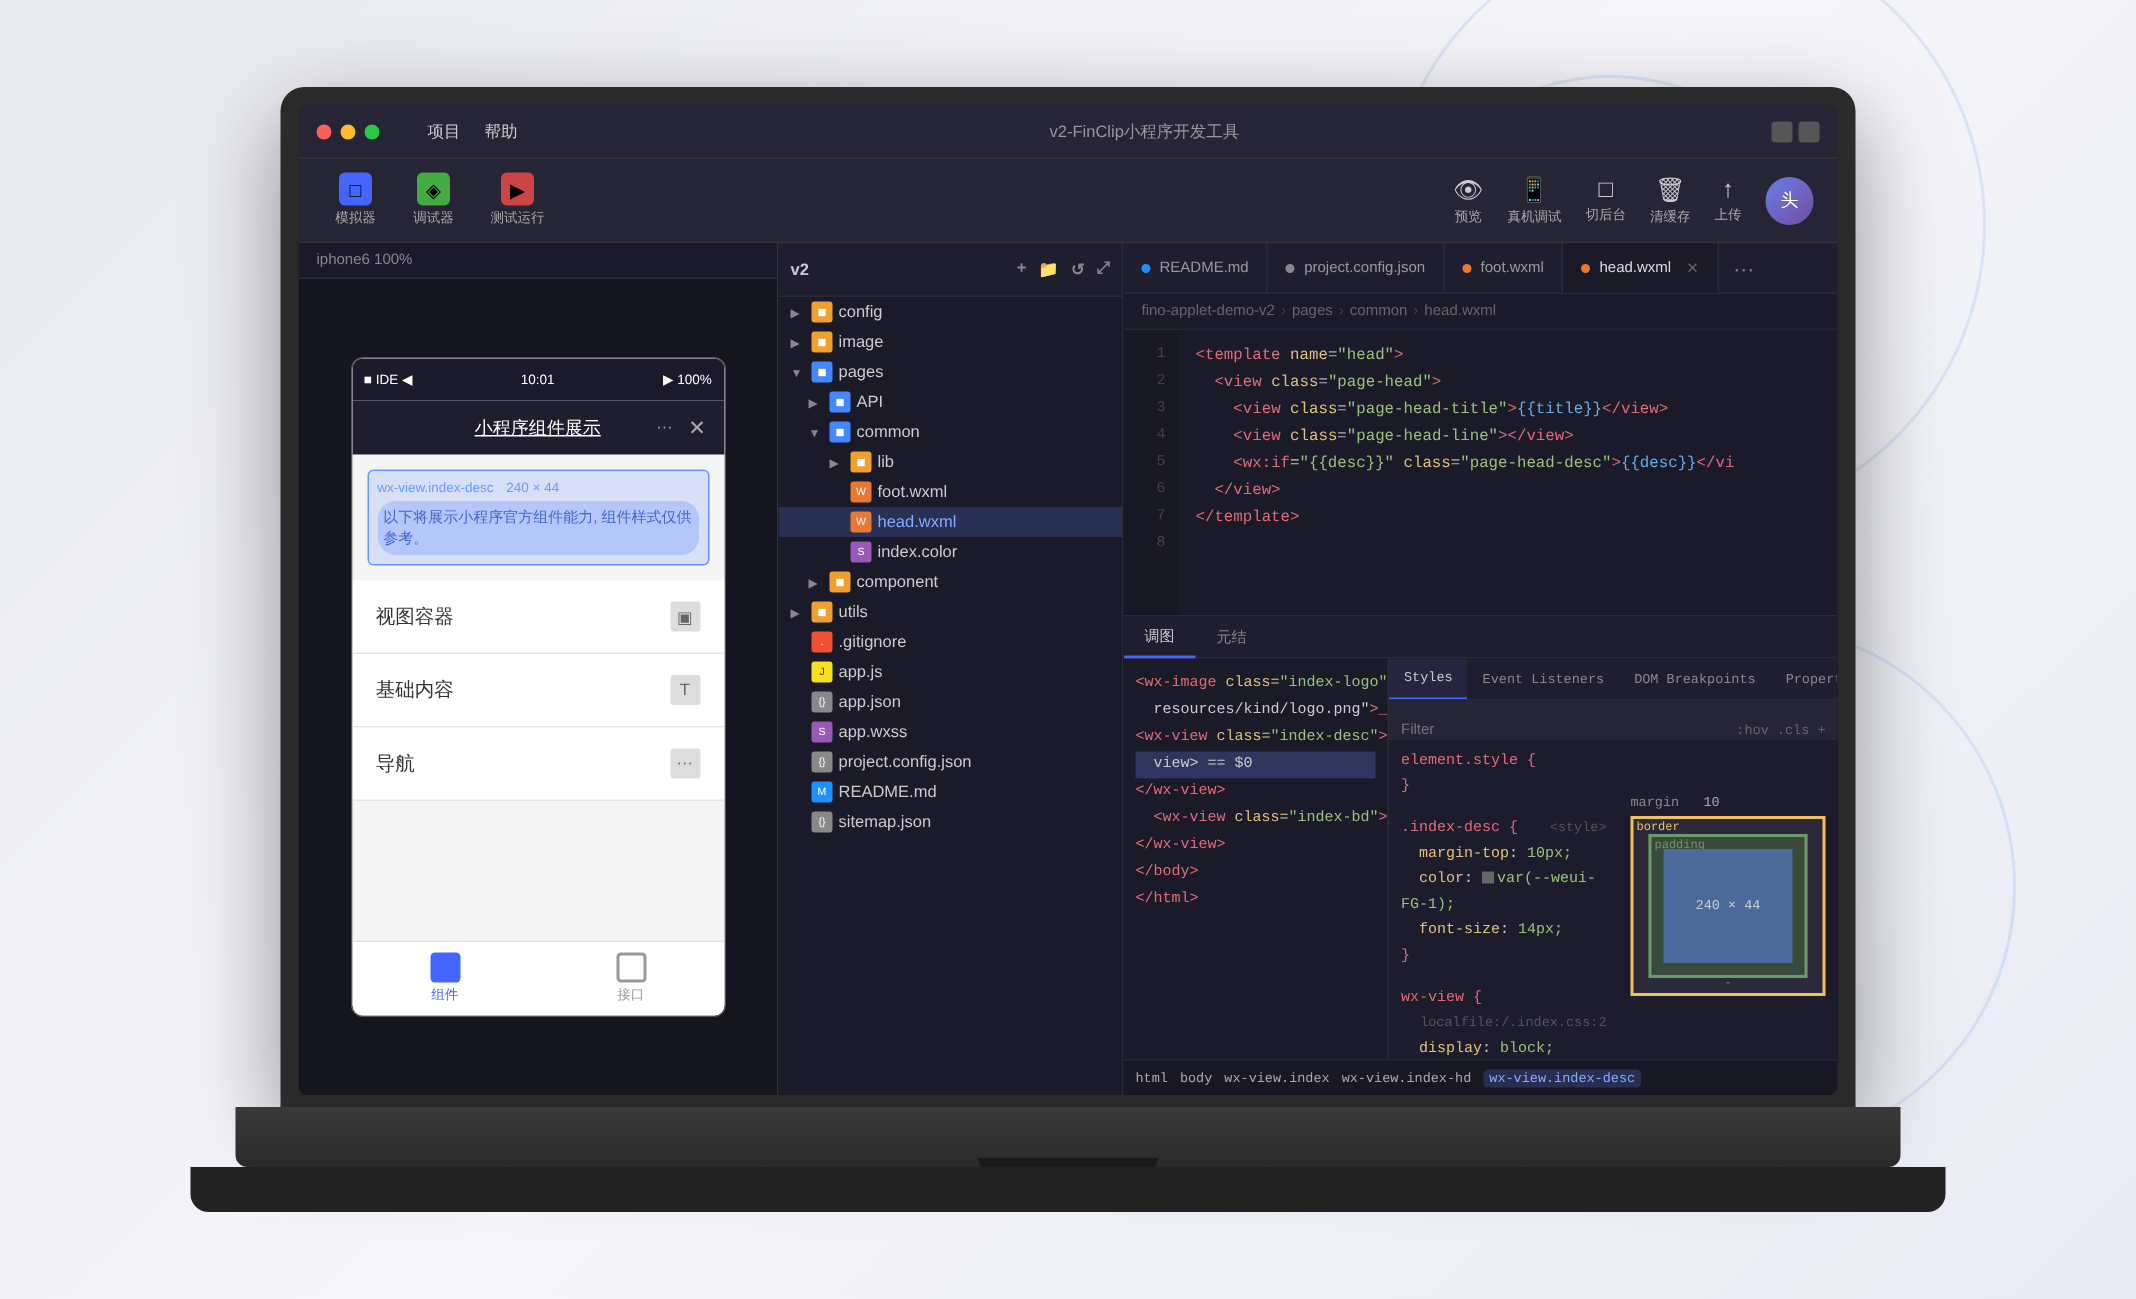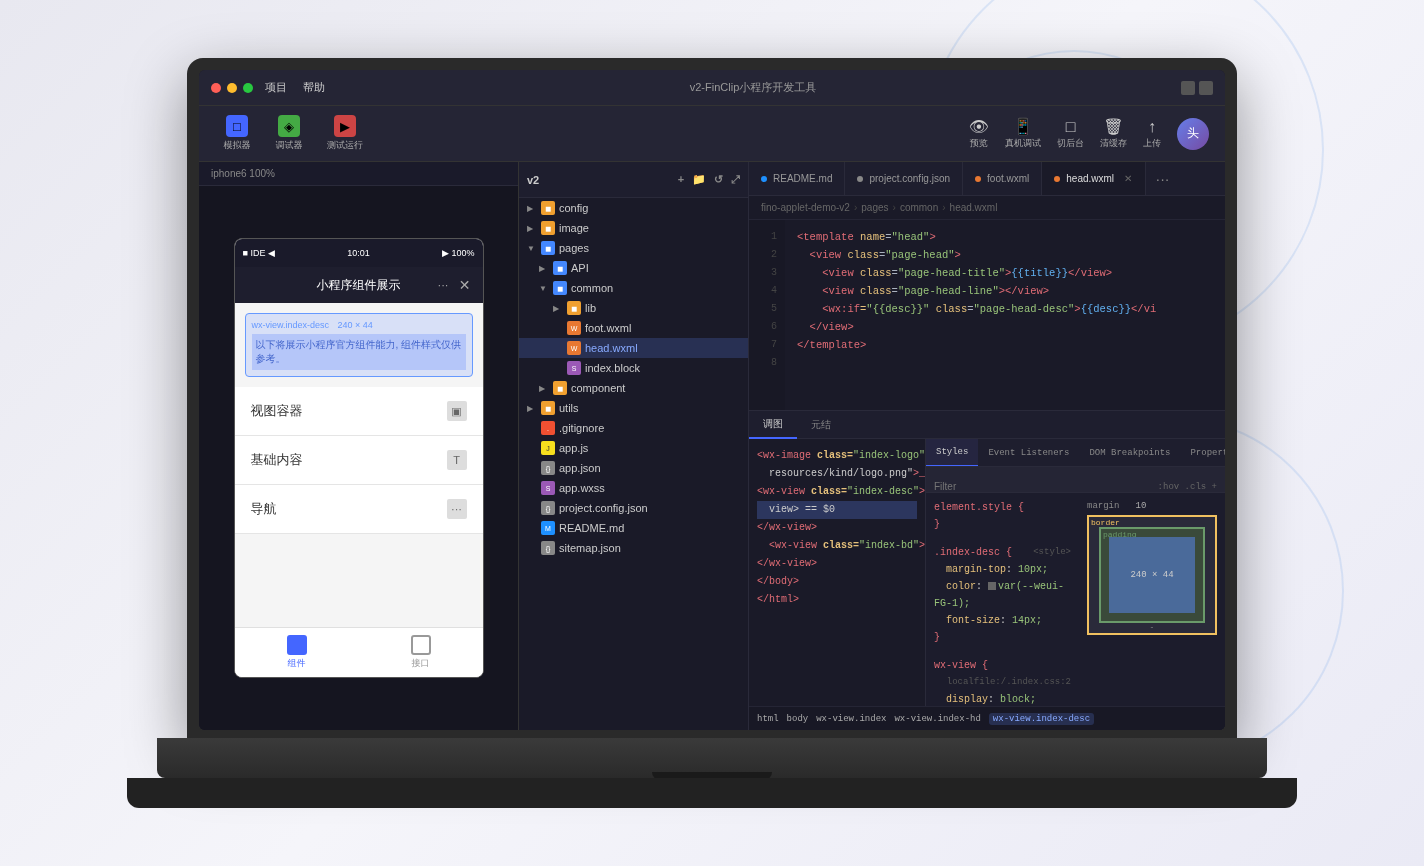--- a/index.html
+++ b/index.html
@@ -127,20 +127,21 @@
     }
     .win-close { background: #ff5f57; }
     .win-min { background: #febc2e; }
     .win-max { background: #28c840; }
 
     .title-bar-menu {
       display: flex;
       gap: 16px;
       font-size: 11px;
       color: #ccc;
+      margin-left: 20px;
     }
 
     .title-bar-center {
       flex: 1;
       text-align: center;
       font-size: 11px;
       color: #999;
     }
 
     .title-bar-right {
@@ -286,20 +287,21 @@
       height: 36px;
       background: #1e1e2e;
       display: flex;
       align-items: center;
       justify-content: center;
       font-size: 12px;
       color: white;
       font-weight: 500;
       flex-shrink: 0;
       position: relative;
+      text-decoration: underline;
     }
     .phone-title-expand {
       position: absolute;
       right: 34px;
       font-size: 11px;
       color: #aaa;
     }
 
     .phone-content {
       flex: 1;
@@ -316,21 +318,21 @@
     .phone-highlight-label {
       font-size: 9px;
       color: #6699ff;
       margin-bottom: 4px;
     }
     .phone-highlight-text {
       font-size: 10px;
       color: #4466cc;
       background: rgba(100, 140, 255, 0.3);
       padding: 4px;
-      border-radius: 0;
+      border-radius: 12px;
     }
 
     .phone-list-item {
       display: flex;
       align-items: center;
       justify-content: space-between;
       padding: 14px 16px;
       border-bottom: 1px solid #e5e5e5;
       background: white;
     }
@@ -586,21 +588,21 @@
       flex: 1;
       background: #1a1a28;
       overflow: hidden;
       font-family: 'Courier New', monospace;
       font-size: 10px;
       padding: 8px;
       color: #ccc;
     }
     .html-node { line-height: 18px; white-space: nowrap; }
     .html-tag { color: #e06c75; }
-    .html-attr-name { color: #e5c07b; font-weight: bold; }
+    .html-attr-name { color: #e5c07b; }
     .html-attr-val { color: #98c379; }
     .html-highlighted {
       background: rgba(100,140,255,0.25);
       display: block;
     }
 
     .devtools-breadcrumb {
       height: 24px;
       background: #181825;
       display: flex;
@@ -878,21 +880,21 @@
               <span class="tree-label">foot.wxml</span>
             </div>
             <div class="tree-item highlighted" style="padding-left: 34px;">
               <span class="tree-arrow"></span>
               <div class="tree-icon tree-icon-wxml">W</div>
               <span class="tree-label">head.wxml</span>
             </div>
             <div class="tree-item" style="padding-left: 34px;">
               <span class="tree-arrow"></span>
               <div class="tree-icon tree-icon-wxss">S</div>
-              <span class="tree-label">index.block</span>
+              <span class="tree-label">index.color</span>
             </div>
             <div class="tree-item" style="padding-left: 20px;">
               <span class="tree-arrow">▶</span>
               <div class="tree-icon tree-icon-folder">■</div>
               <span class="tree-label">component</span>
             </div>
             <div class="tree-item">
               <span class="tree-arrow">▶</span>
               <div class="tree-icon tree-icon-folder">■</div>
               <span class="tree-label">utils</span>
@@ -1070,21 +1072,21 @@
                             <span class="styles-selector">}</span>
                           </div>
                           <br>
                           <div class="styles-rule">
                             <span class="styles-selector">wx-view {</span>
                             <span class="styles-source" style="float:right;color:#555;font-size:9px;">localfile:/.index.css:2</span><br>
                             &nbsp;&nbsp;<span class="styles-prop">display</span>: <span class="styles-val">block;</span>
                           </div>
                         </div>
 
-                        <div style="padding:8px;flex-shrink:0;">
+                        <div style="padding:8px;flex-shrink:0;margin-top:29px;">
                           <div style="font-size:9px;color:#888;margin-bottom:4px;">margin &nbsp; <span style="color:#aaa;">10</span></div>
                           <div style="position:relative;width:130px;height:120px;background:#2a2a3a;border:2px solid #f0c060;padding:10px;">
                             <div style="font-size:8px;color:#f0c060;position:absolute;top:1px;left:2px;">border</div>
                             <div style="position:relative;width:100%;height:100%;background:#3a4a3a;border:2px solid #6a9a6a;padding:8px;">
                               <div style="font-size:8px;color:#6a9a6a;position:absolute;top:1px;left:2px;">padding</div>
                               <div style="position:relative;width:100%;height:100%;background:#4a6a9a;display:flex;align-items:center;justify-content:center;">
                                 <span style="font-size:9px;color:#ccc;">240 × 44</span>
                               </div>
                             </div>
                             <div style="position:absolute;bottom:2px;left:50%;transform:translateX(-50%);font-size:8px;color:#888;">-</div>

